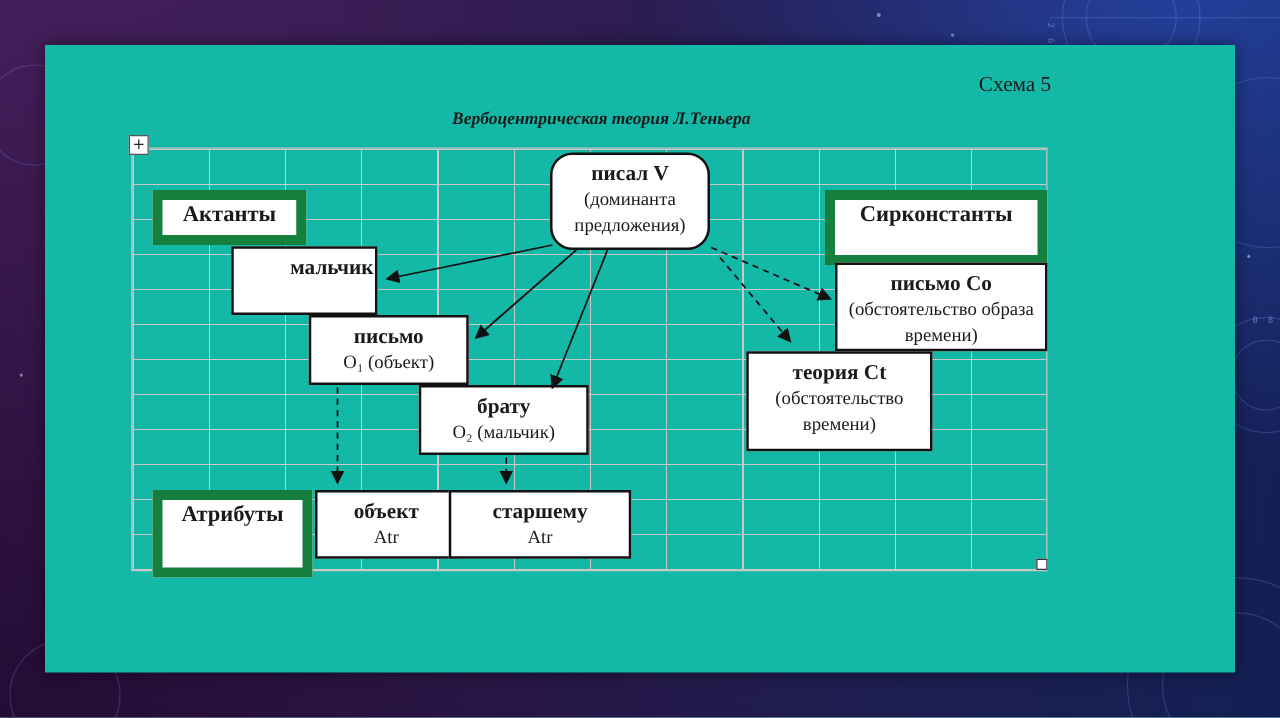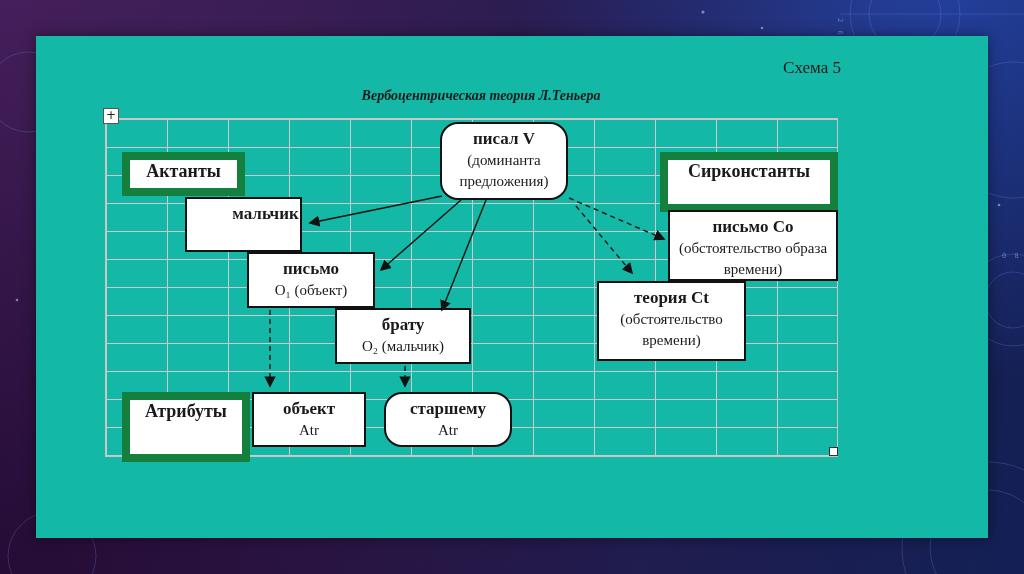--- a/index.html
+++ b/index.html
@@ -132,21 +132,21 @@
 
   <div class="node label-box" style="left:86px;top:356px;width:128px;height:70px;">
     <div class="node-title">Атрибуты</div>
   </div>
 
   <div class="node" style="left:216px;top:356px;width:114px;height:55px;">
     <div class="node-title">объект</div>
     <div class="node-sub">Atr</div>
   </div>
 
-  <div class="node" style="left:348px;top:356px;width:128px;height:55px;border-radius:18px;">
+  <div class="node" style="left:323px;top:356px;width:146px;height:55px;">
     <div class="node-title">старшему</div>
     <div class="node-sub">Atr</div>
   </div>
 
   <svg class="arrows" width="952" height="502" viewBox="0 0 952 502">
     <defs>
       <marker id="arw" viewBox="0 0 10 10" refX="8.5" refY="5" markerWidth="8" markerHeight="8" orient="auto">
         <path d="M0,0 L10,5 L0,10 z" fill="#111"></path>
       </marker>
     </defs>

